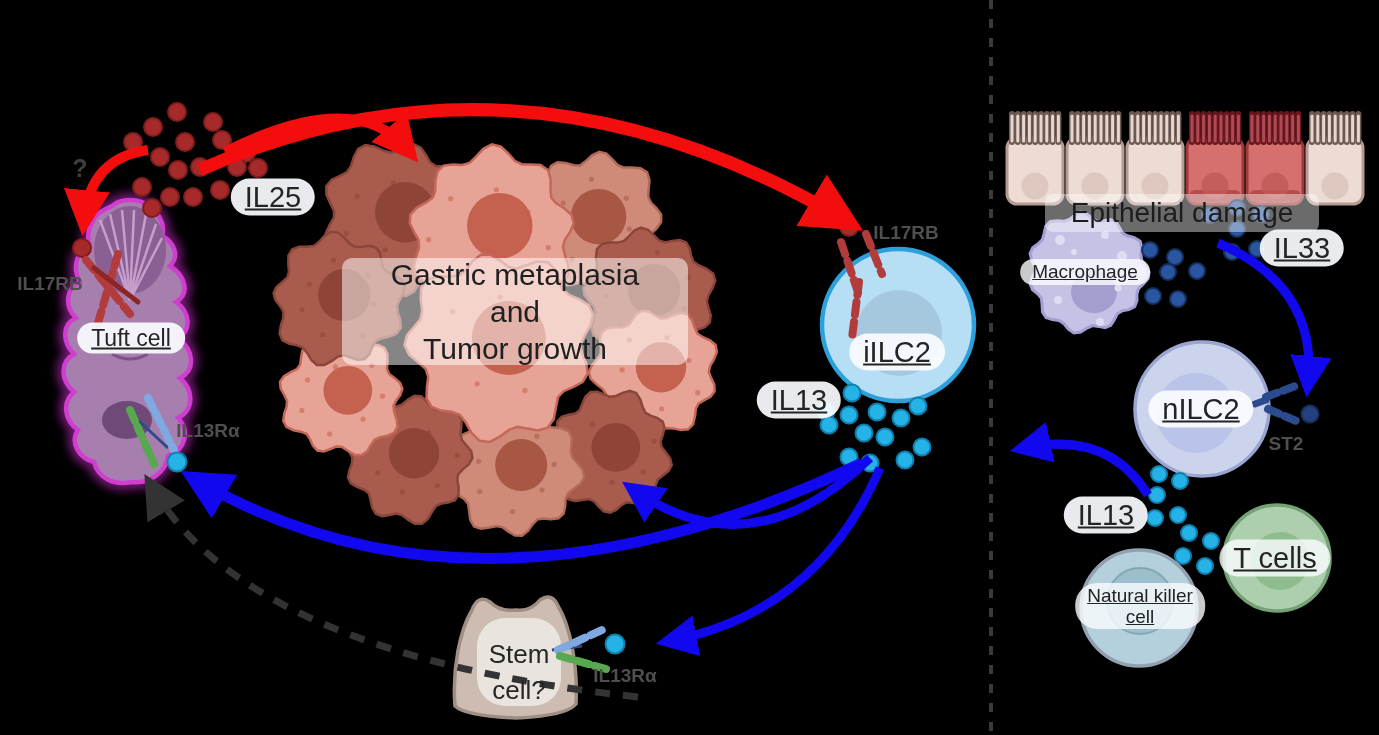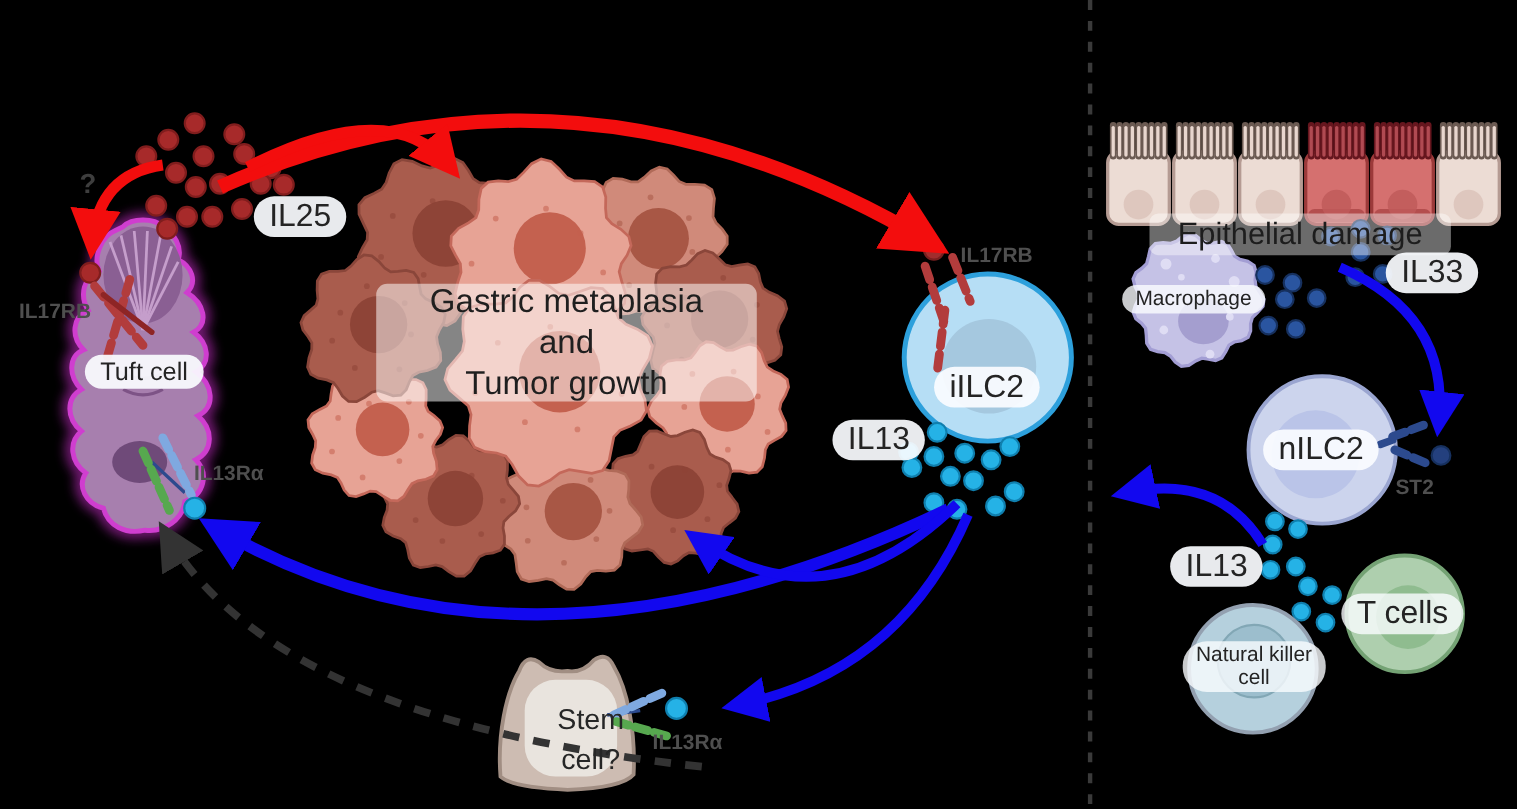--- a/index.html
+++ b/index.html
@@ -1,39 +1,39 @@
 <!DOCTYPE html>
 <html><head>
 <meta charset="utf-8">
 <style>
   html,body{margin:0;padding:0;background:#000;}
   .canvas{position:relative;width:1379px;height:735px;background:#000;overflow:hidden;
           font-family:"Liberation Sans",sans-serif;}
   svg{position:absolute;left:0;top:0;}
   .lbl{position:absolute;transform:translate(-50%,-50%);white-space:nowrap;
        color:#242424;text-align:center;}
-  .pill{background:rgba(250,252,255,0.93);border-radius:22px;padding:2px 14px;}
+  .pill{background:rgba(250,252,255,0.93);border-radius:22px;padding:2px 14px;text-decoration:underline;}
   .pill-lg{font-size:29px;}
   .pill-md{font-size:23px;}
   .pill-sm{font-size:19px;padding:2px 12px;}
   .translucent{background:rgba(250,252,255,0.8);}
   .rlabel{position:absolute;transform:translate(-50%,-50%);color:#4f4f4f;
           font-weight:600;font-size:19px;white-space:nowrap;}
   .qmark{position:absolute;transform:translate(-50%,-50%);color:#3e3e3e;
          font-weight:700;font-size:25px;}
   .tumor-box{position:absolute;left:342px;top:258px;width:346px;height:107px;
              background:rgba(255,255,255,0.52);border-radius:10px;
              display:flex;flex-direction:column;justify-content:center;
              color:#1f1f1f;font-size:30px;line-height:37px;text-align:center;}
   .epi-band{position:absolute;left:1045px;top:146px;width:274px;height:38px;
             background:rgba(255,255,255,0.42);border-radius:8px;
             display:flex;align-items:center;justify-content:center;
             color:#1d1d1d;font-size:28px;margin-top:48px;}
   .stem-text{position:absolute;left:519px;top:672px;transform:translate(-50%,-50%);
-             color:#262626;font-size:26px;line-height:36px;text-align:center;margin-left:18px;}
+             color:#262626;font-size:26px;line-height:36px;text-align:center;}
   .nk-pill{line-height:21px;}
 </style>
 </head>
 <body>
 
 <div class="canvas">
 
 <svg width="1379" height="735" viewBox="0 0 1379 735">
   <defs>
     <marker id="mr" viewBox="0 0 10 10" refX="6.5" refY="5" markerWidth="4.6" markerHeight="4.6" orient="auto" markerUnits="strokeWidth">

